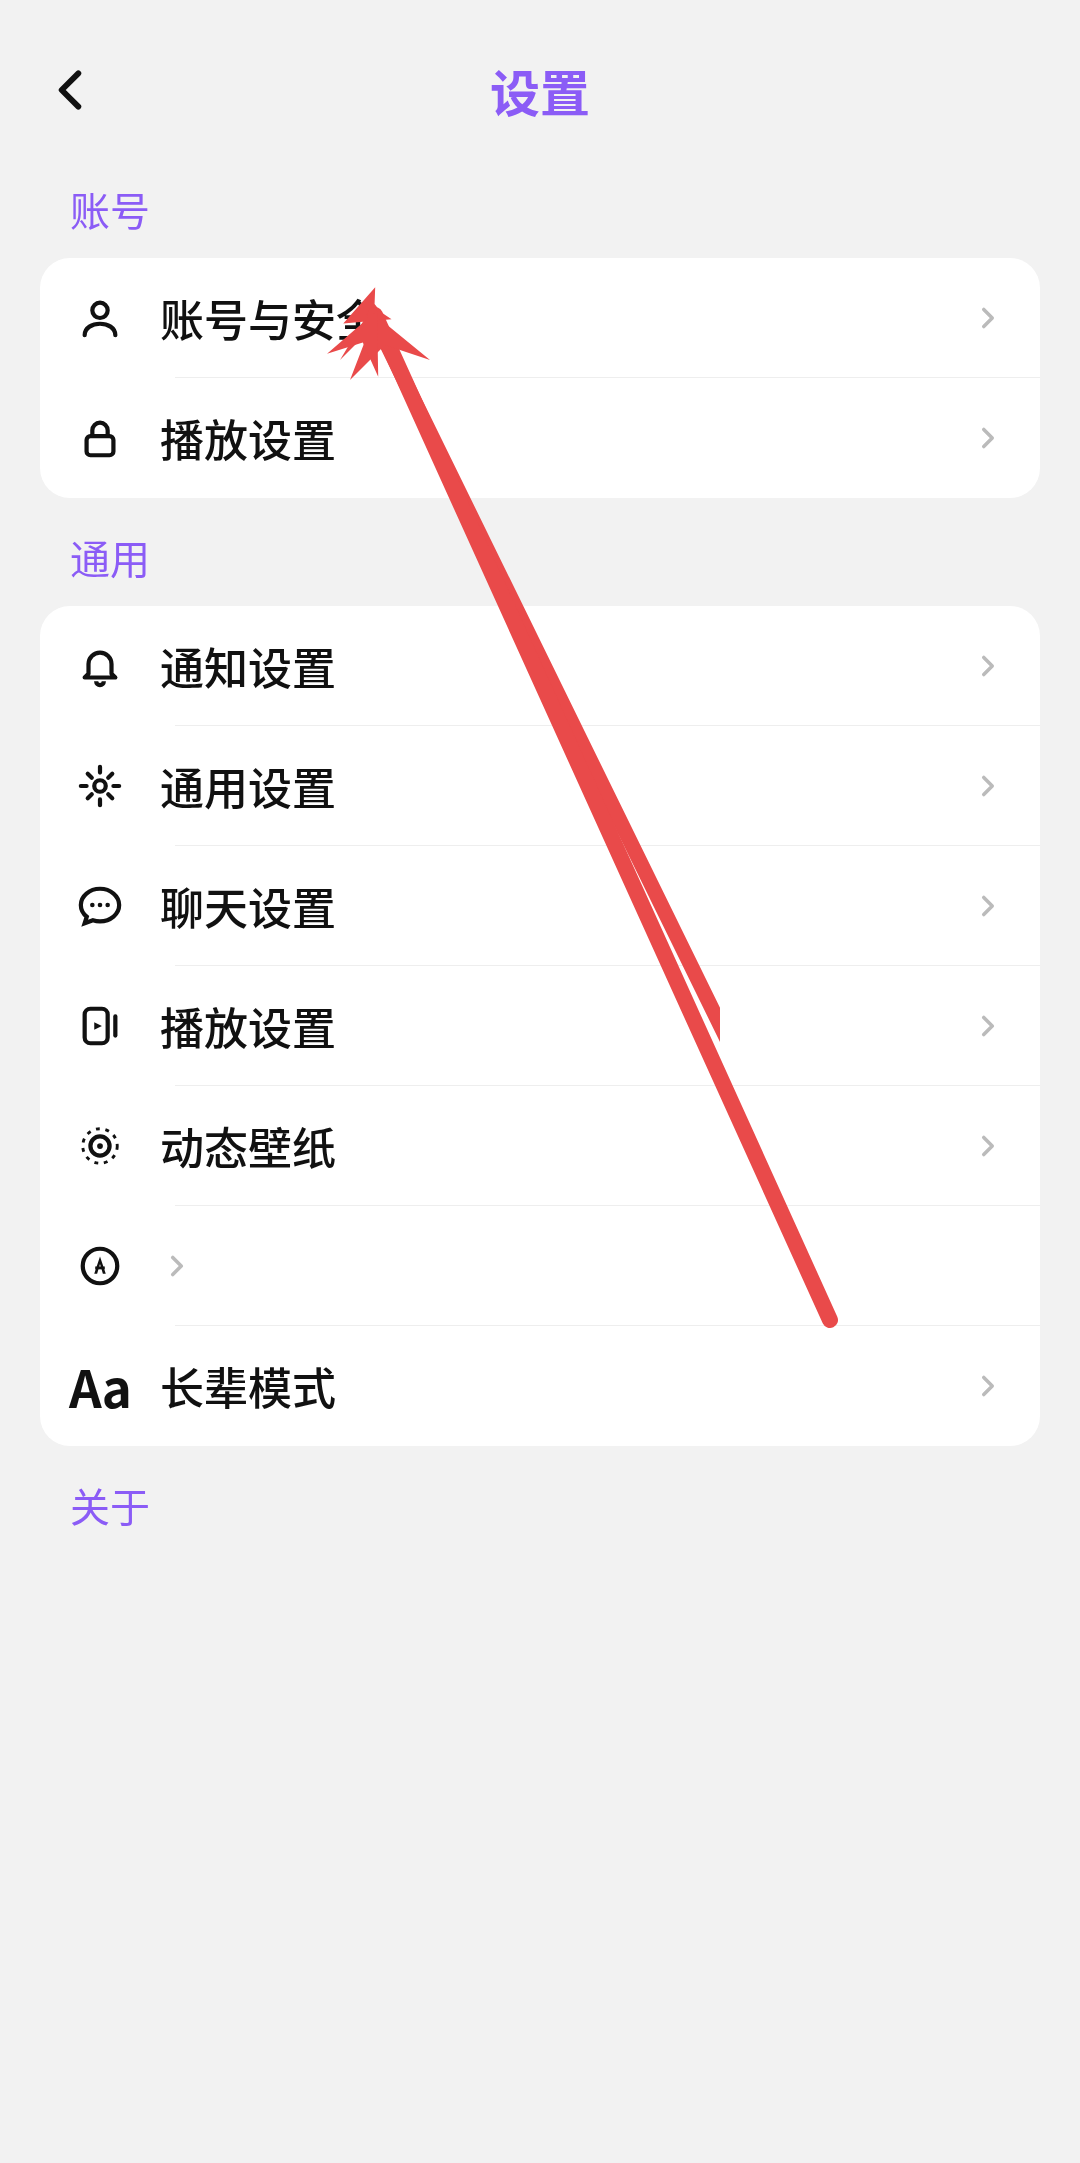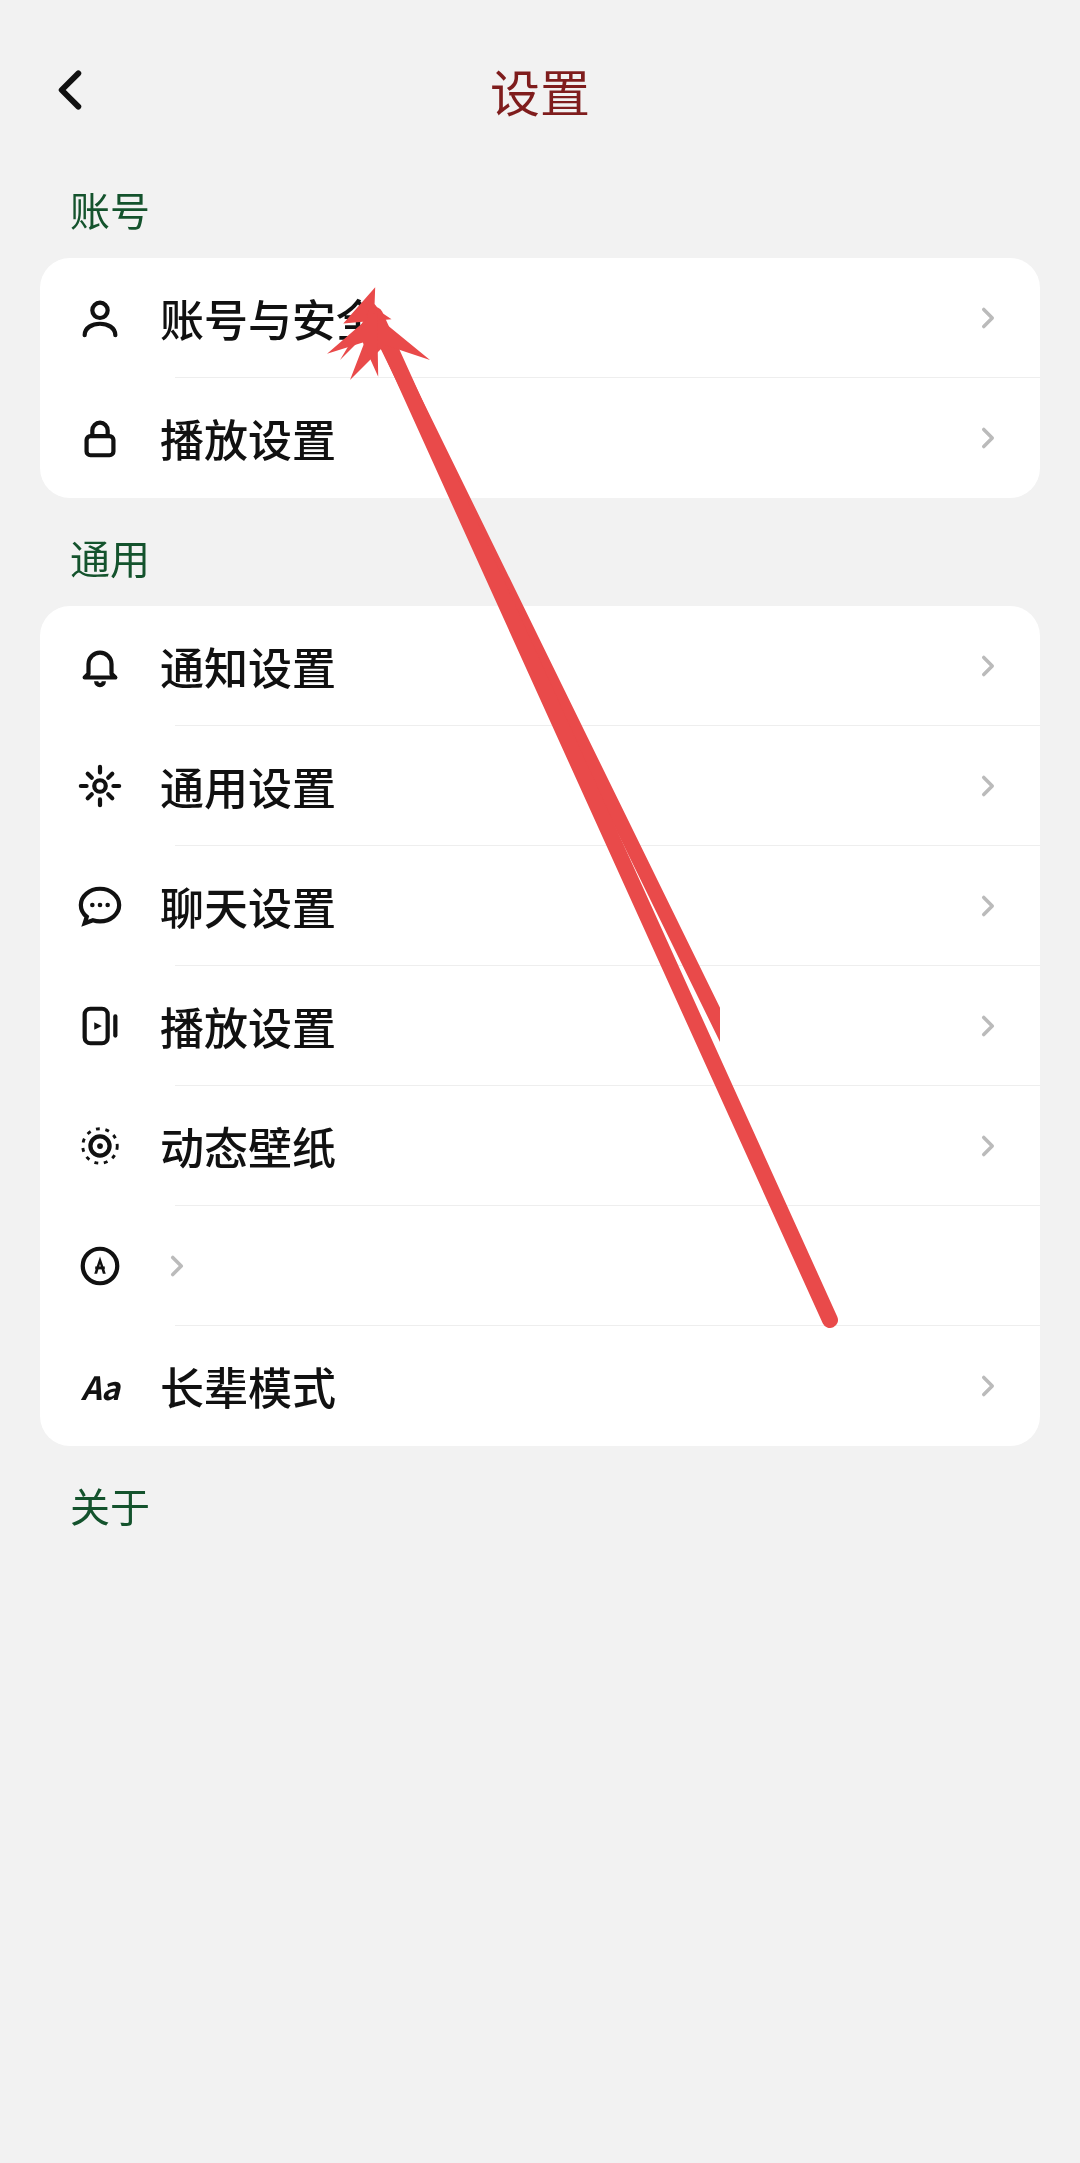--- a/index.html
+++ b/index.html
@@ -2,35 +2,35 @@
 <html><head>
   <meta charset="utf-8">
   <style>
     * { margin: 0; padding: 0; box-sizing: border-box; }
     body { width: 1080px; height: 2163px; background: #f2f2f2; font-family: -apple-system, "PingFang SC", "Noto Sans CJK SC", sans-serif; position: relative; overflow: hidden; }
 
     .status-bar { height: 30px; width: 100%; background: #f2f2f2; }
 
     .header { height: 120px; display: flex; align-items: center; justify-content: center; position: relative; }
     .back-btn { position: absolute; left: 40px; width: 60px; height: 60px; display: flex; align-items: center; justify-content: center; cursor: pointer; }
-    .title { font-size: 50px; font-weight: 400; color: #7f1d1d; }
+    .title { font-size: 50px; font-weight: 700; color: #8b5cf6; }
 
-    .section-header { padding: 30px 70px 20px 70px; color: #14532d; font-size: 40px; }
+    .section-header { padding: 30px 70px 20px 70px; color: #8b5cf6; font-size: 40px; }
 
     .card { background: #fff; border-radius: 30px; margin: 0 40px; overflow: hidden; }
 
     .list-item { display: flex; align-items: center; height: 120px; padding: 0 35px 0 35px; cursor: pointer; position: relative; }
     .list-item::after { content: ''; position: absolute; left: 135px; right: 0; bottom: 0; height: 1px; background: #eee; }
     .list-item:last-child::after { display: none; }
 
     .icon-slot { width: 50px; height: 50px; display: flex; align-items: center; justify-content: center; margin-right: 35px; flex-shrink: 0; }
     .item-label { flex: 1; font-size: 44px; color: #111; font-weight: 500; }
     .chevron { width: 34px; height: 34px; flex-shrink: 0; }
 
-    .font-icon { font-size: 32px; font-weight: 600; color: #111; letter-spacing: -1px; font-style: italic; }
+    .font-icon { font-size: 51px; font-weight: 600; color: #111; letter-spacing: -1px; }
 
     .annotation-arrow { position: absolute; top: 270px; left: 320px; width: 400px; height: 1000px; pointer-events: none; }
   </style>
 </head>
 <body>
 
 <div class="status-bar"></div>
 
 <div class="header">
   <div class="back-btn">

